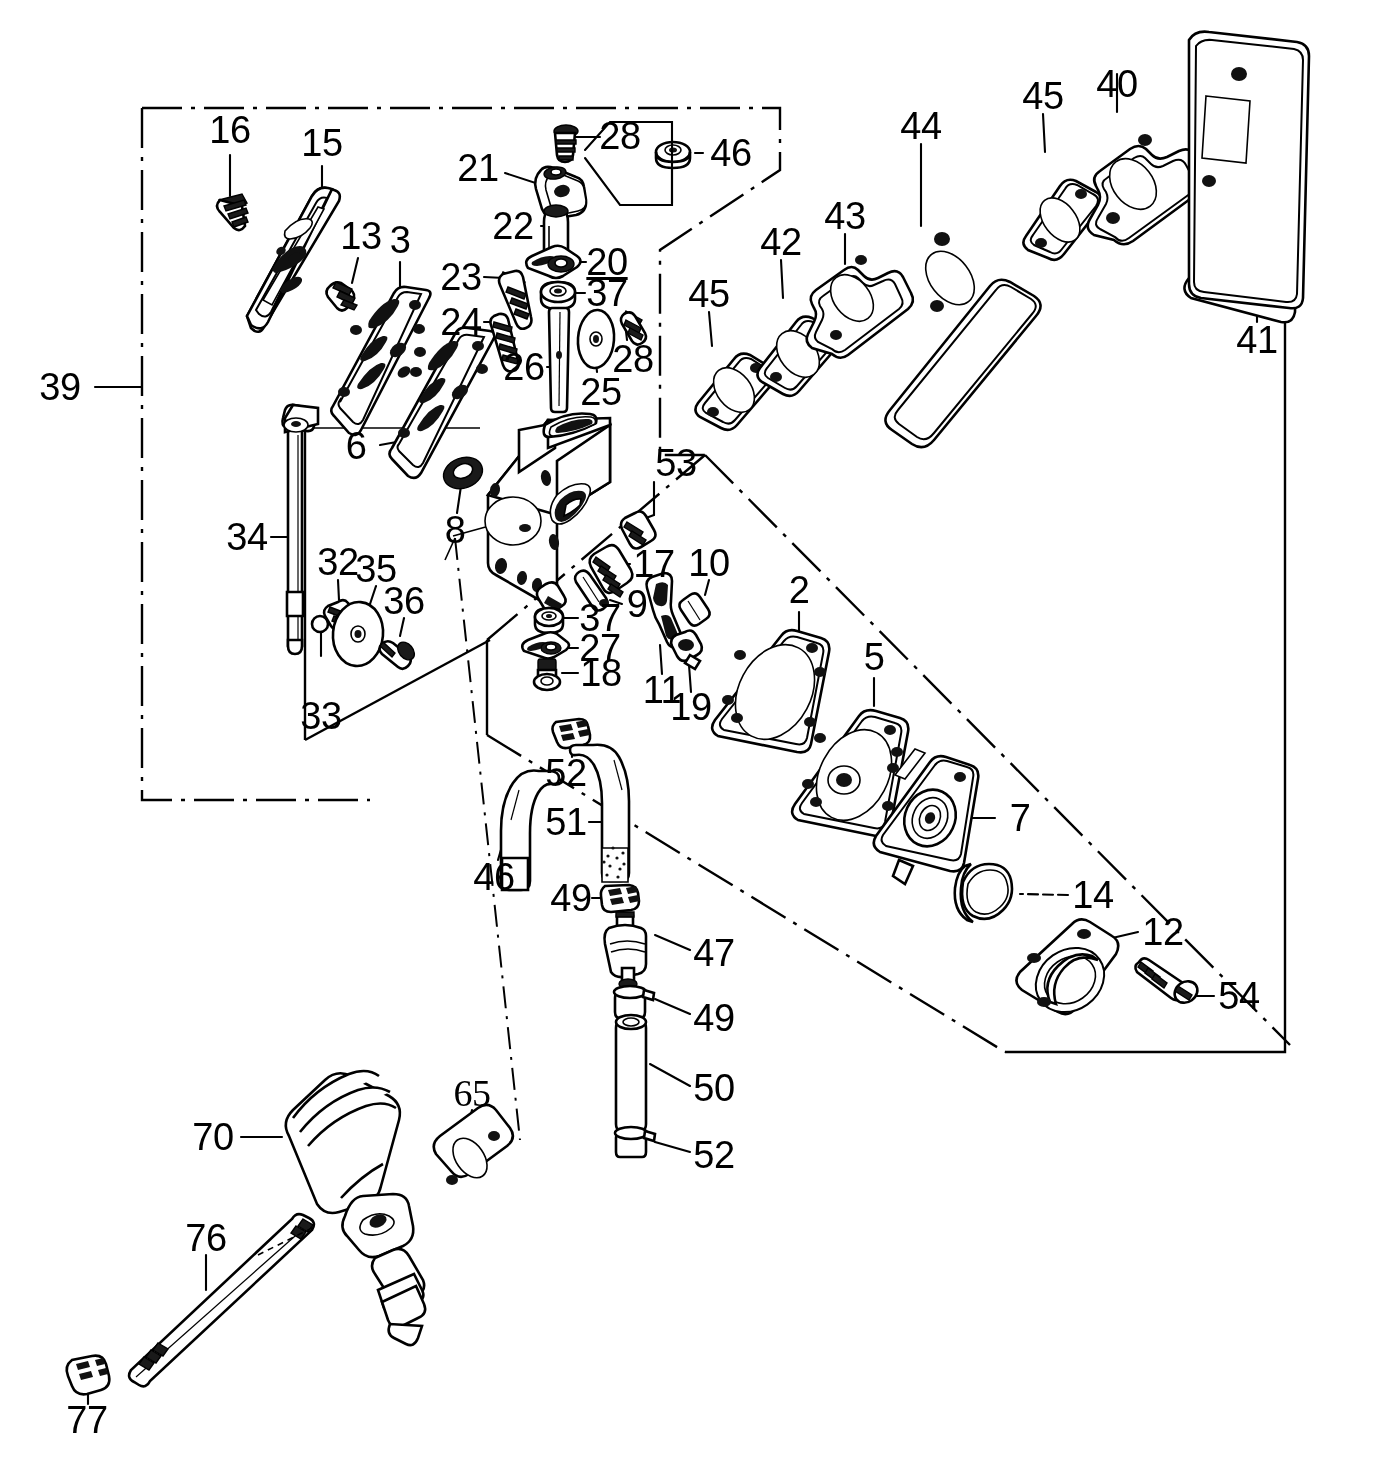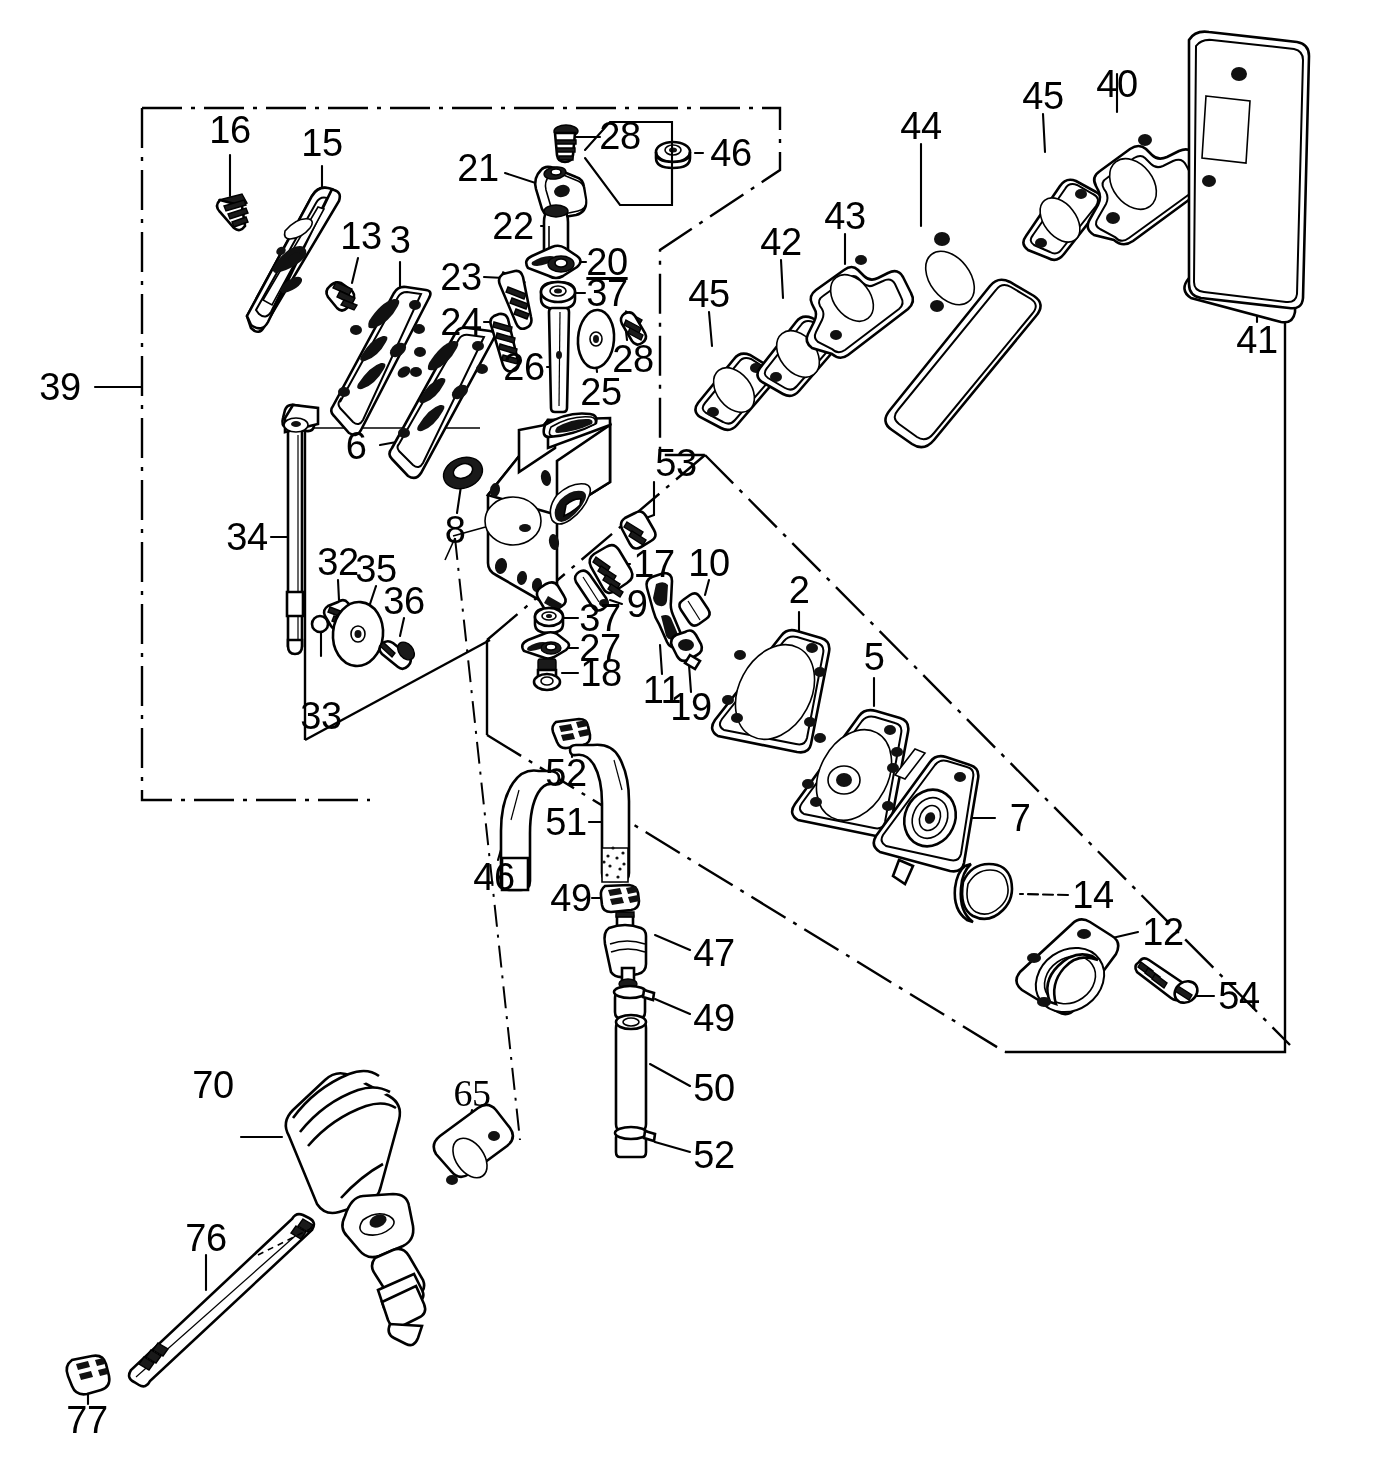--- a/index.html
+++ b/index.html
@@ -671,17 +671,17 @@
   <div class="callout-label" style="left:1257px;top:340px;">41</div>
   <div class="callout-label" style="left:566px; top:773px;">52</div>
   <div class="callout-label" style="left:566px; top:822px;">51</div>
   <div class="callout-label" style="left:494px; top:877px;">46</div>
   <div class="callout-label" style="left:571px; top:898px;">49</div>
   <div class="callout-label" style="left:714px; top:953px;">47</div>
   <div class="callout-label" style="left:714px; top:1018px;">49</div>
   <div class="callout-label" style="left:714px; top:1088px;">50</div>
   <div class="callout-label" style="left:714px; top:1155px;">52</div>
   <div class="callout-label" style="left:472px; top:1093px;font-family:Liberation Serif, serif;">65</div>
-  <div class="callout-label" style="left:213px; top:1085px;text-align:right;">70</div>
+  <div class="callout-label" style="left:213px; top:1137px;text-align:right;">70</div>
   <div class="callout-label" style="left:206px; top:1238px;text-align:right;">76</div>
   <div class="callout-label" style="left:87px;  top:1420px;">77</div>
 
 </div>
 
 </body></html>

